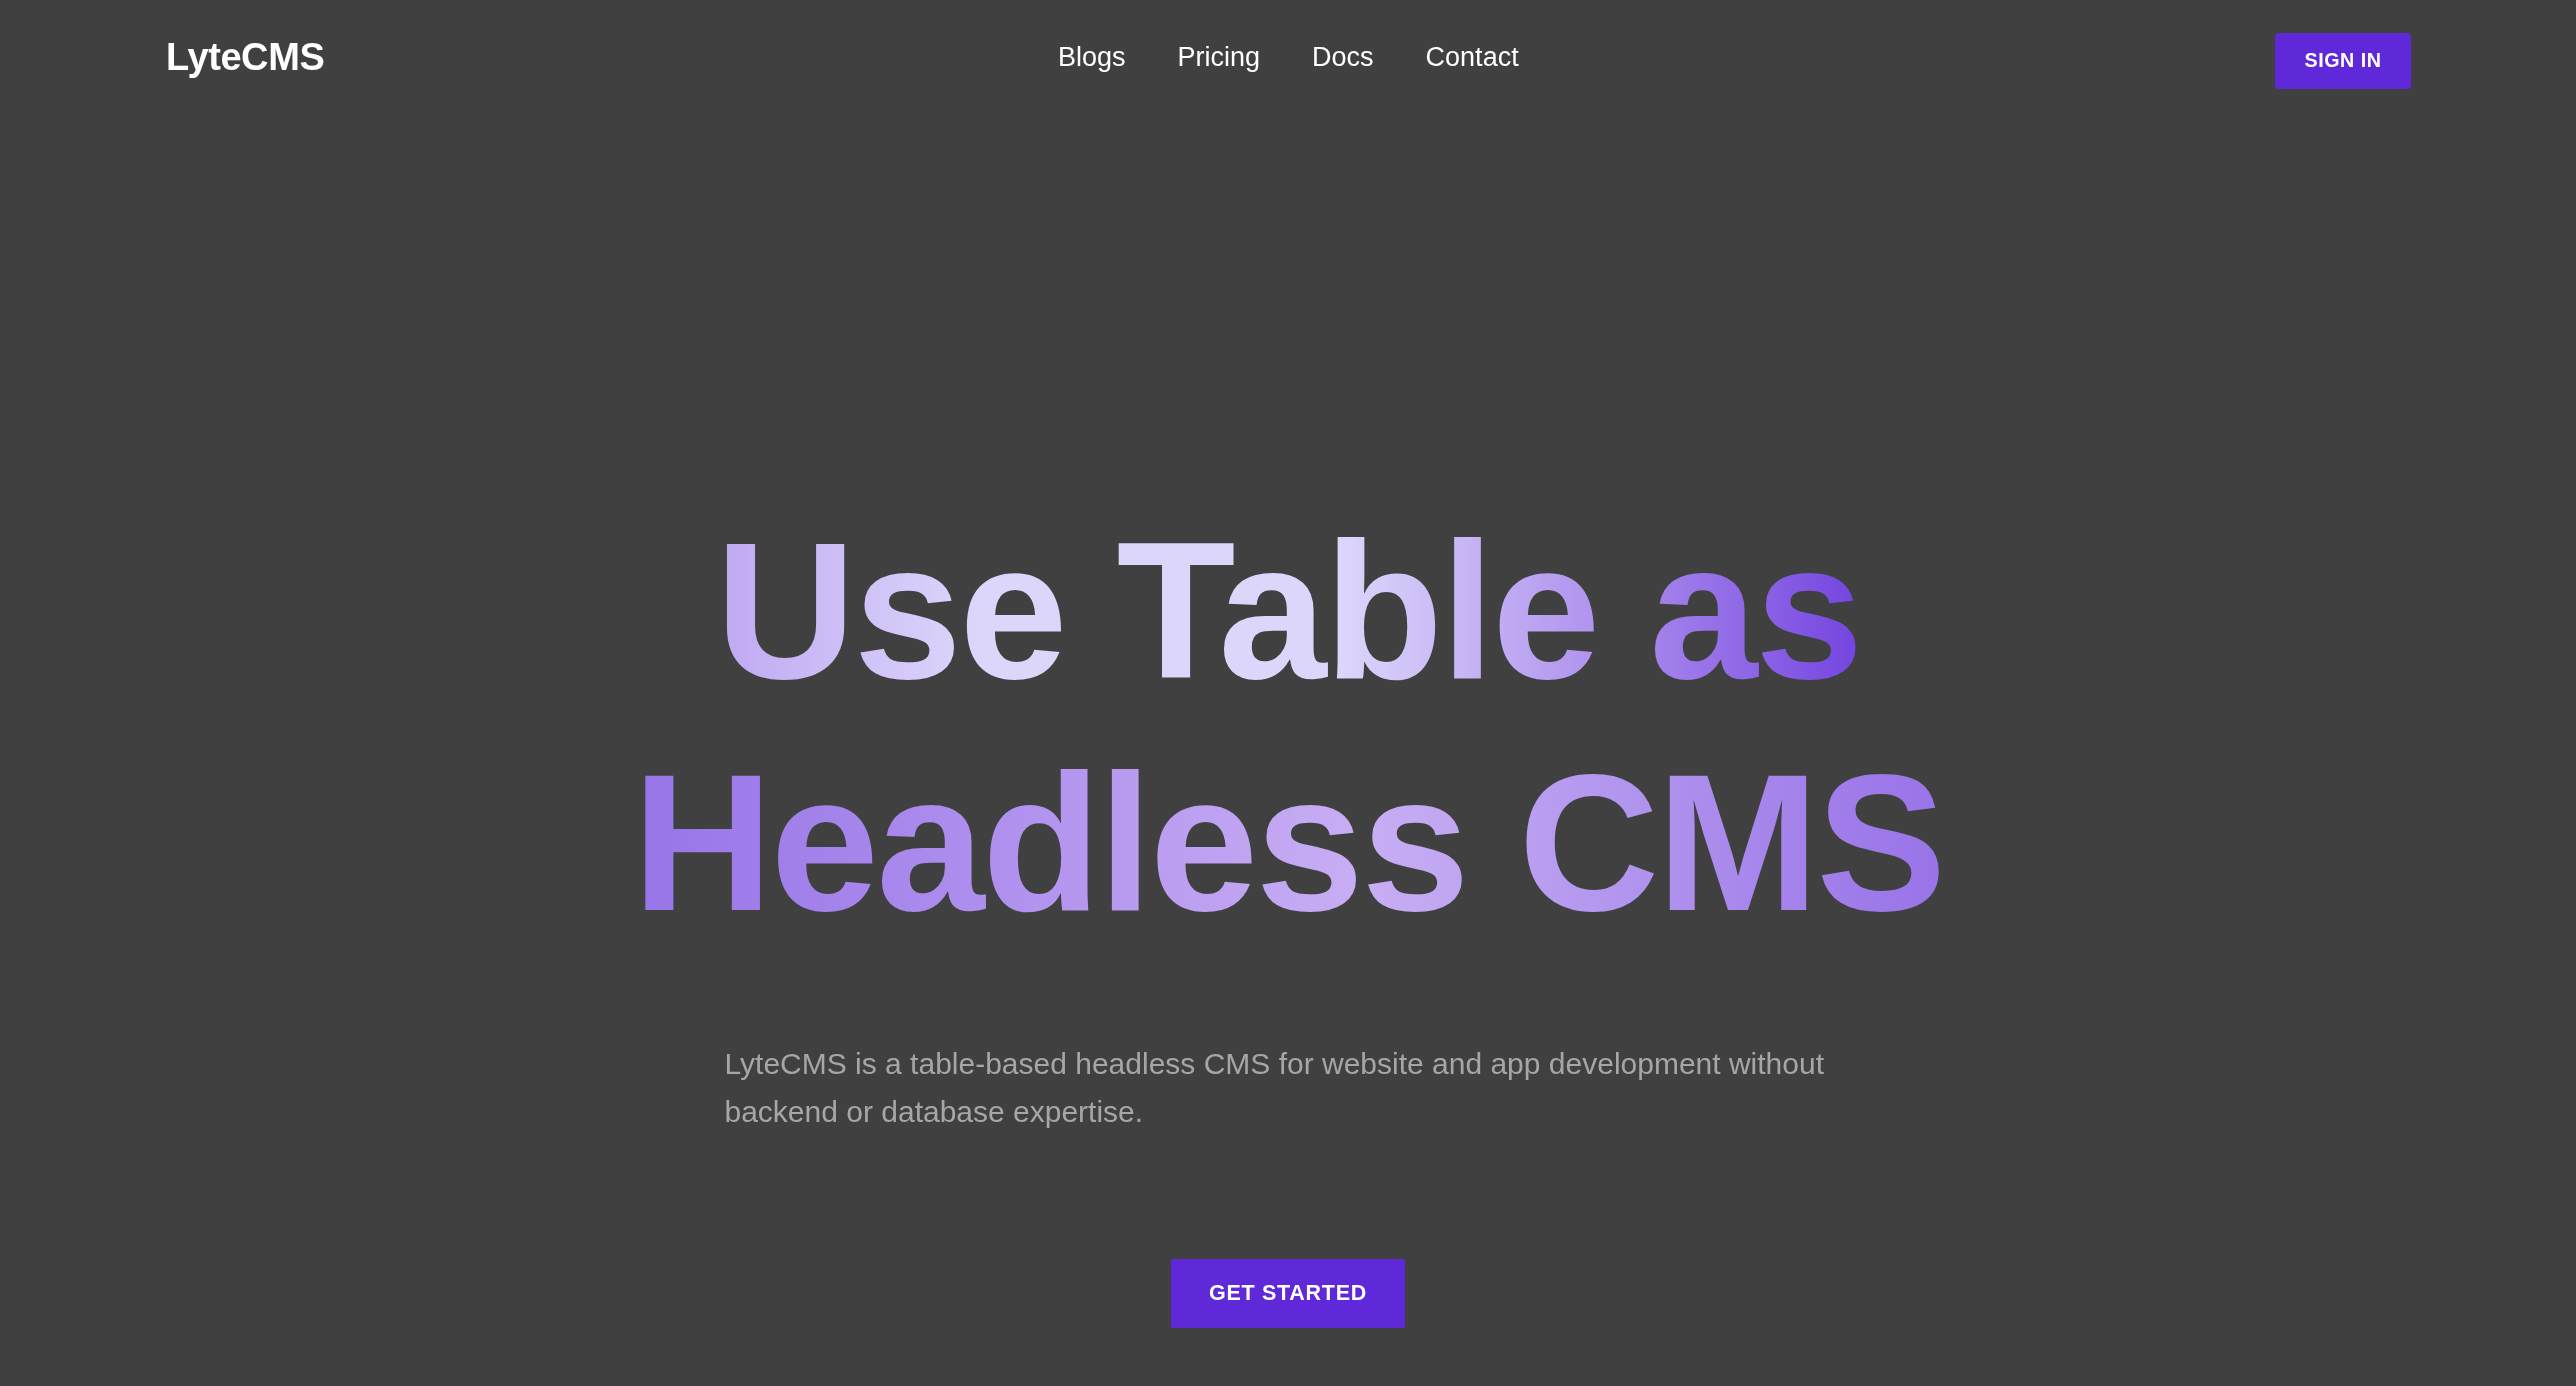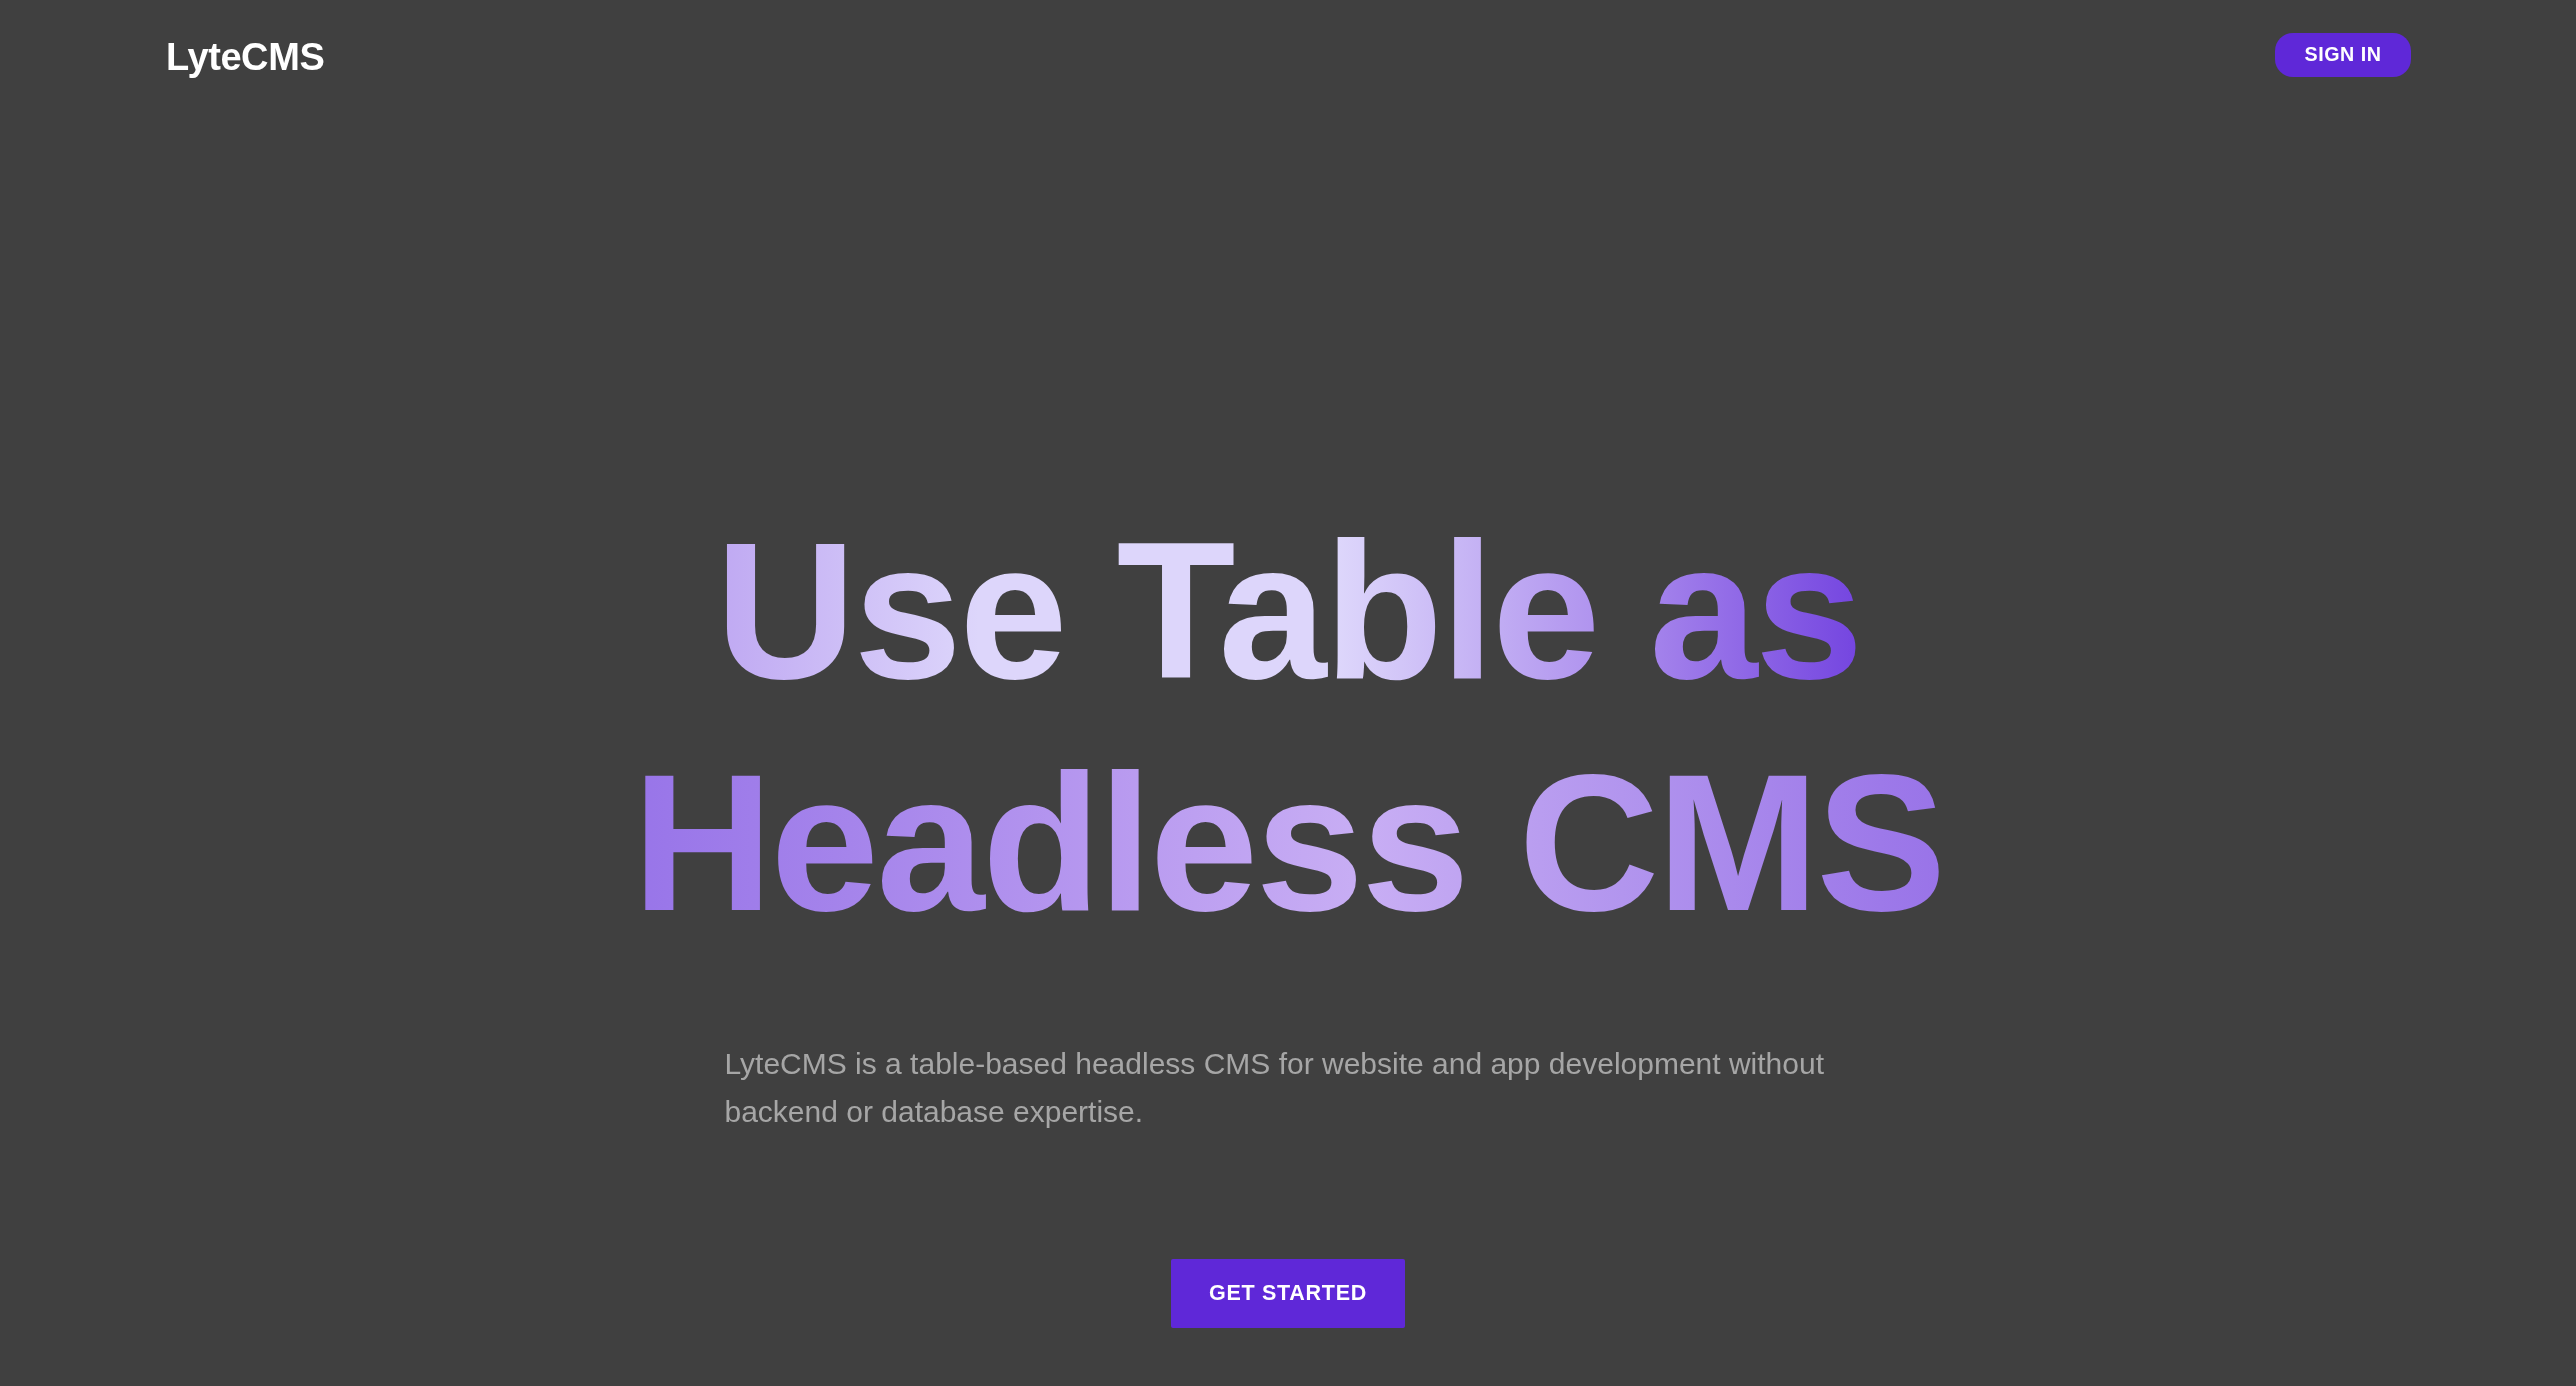--- a/index.html
+++ b/index.html
@@ -65,24 +65,24 @@
     white-space: nowrap;
     margin-right: 52px;
   }
   .nav-link:last-child { margin-right: 0; }
 
   .signin-button {
     position: absolute;
     left: 2275px;
     top: 33px;
     width: 136px;
-    height: 44px;
+    height: 56px;
     background: #5f28d8;
     border: none;
-    border-radius: 18px;
+    border-radius: 4px;
     color: #ffffff;
     font-family: "Liberation Sans", sans-serif;
     font-size: 19.7px;
     font-weight: bold;
     letter-spacing: 0.5px;
     cursor: pointer;
     display: flex;
     align-items: center;
     justify-content: center;
     line-height: 1;
@@ -192,20 +192,26 @@
 </style>
 </head>
 <body>
 
 <div class="page">
 
   <header class="site-header">
 
     <a class="brand-logo" href="#">LyteCMS</a>
 
+    <nav class="main-nav">
+      <a class="nav-link" href="#">Blogs</a>
+      <a class="nav-link" href="#">Pricing</a>
+      <a class="nav-link" href="#">Docs</a>
+      <a class="nav-link" href="#">Contact</a>
+    </nav>
 
     <button class="signin-button">SIGN IN</button>
 
   </header>
 
   <section class="hero">
 
     <h1 class="hero-heading">
       <span class="hero-heading-line line-1">Use Table as</span>
       <span class="hero-heading-line line-2">Headless CMS</span>

